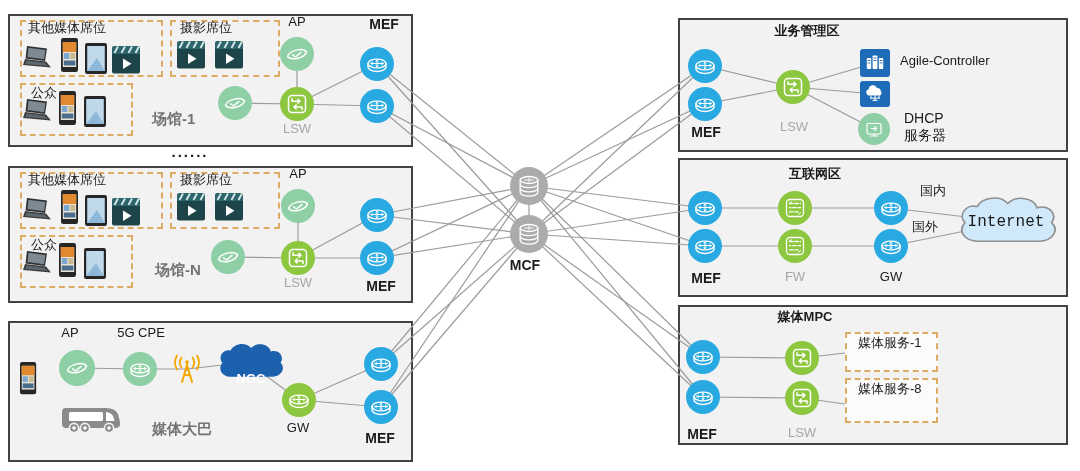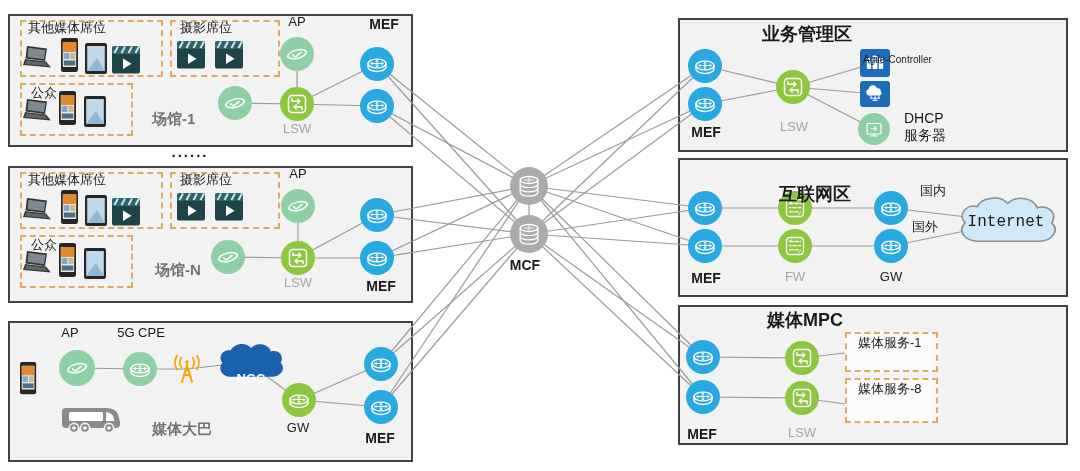--- a/index.html
+++ b/index.html
@@ -5,21 +5,21 @@
   html,body{margin:0;padding:0;background:#fff;}
   #stage{position:relative;width:1080px;height:471px;background:#ffffff;overflow:hidden;
          font-family:"Liberation Sans",sans-serif;}
   .zone{position:absolute;background:#f2f2f2;border:2px solid #424242;box-sizing:border-box;}
   .dashed{position:absolute;border:2px dashed #ddab63;box-sizing:border-box;}
   .svcbox{position:absolute;border:2px dashed #ddab63;background:#fbfbfb;box-sizing:border-box;}
   #net{position:absolute;left:0;top:0;}
   .lbl{position:absolute;font-size:13px;color:#1a1a1a;white-space:nowrap;line-height:1.15;}
   .c{transform:translateX(-50%);}
   .bold{font-weight:bold;font-size:14px;}
-  .title{font-weight:bold;font-size:18px;}
+  .title{font-weight:bold;font-size:13px;}
   .red{color:#737373;font-weight:bold;font-size:15px;}
   .gray{color:#a6a6a6;}
   .white{color:#ffffff;font-weight:bold;font-size:13px;}
   .serif{font-family:Liberation Mono, monospace;font-size:16px;}
   .dots{font-weight:bold;font-size:15px;letter-spacing:2px;}
 </style>
 </head>
 <body>
 
 <div id="stage">
@@ -394,25 +394,25 @@
   <div class="lbl c white" style="left:251px;top:372px">NGC</div>
   <div class="lbl c" style="left:298px;top:421px">GW</div>
   <div class="lbl c bold" style="left:380px;top:430px">MEF</div>
   <div class="lbl red" style="left:152px;top:420px">媒体大巴</div>
 
   <div class="lbl c bold" style="left:525px;top:257px">MCF</div>
 
   <div class="lbl c title" style="left:807px;top:24px">业务管理区</div>
   <div class="lbl c bold" style="left:706px;top:124px">MEF</div>
   <div class="lbl c gray" style="left:794px;top:120px">LSW</div>
-  <div class="lbl" style="left:863px;top:54px;font-size:10px">Agile-Controller</div>
+  <div class="lbl" style="left:900px;top:54px;font-size:13px">Agile-Controller</div>
   <div class="lbl" style="left:904px;top:110px;font-size:14px">DHCP</div>
   <div class="lbl" style="left:904px;top:127px;font-size:14px">服务器</div>
 
-  <div class="lbl c title" style="left:815px;top:184px">互联网区</div>
+  <div class="lbl c title" style="left:815px;top:167px">互联网区</div>
   <div class="lbl c bold" style="left:706px;top:270px">MEF</div>
   <div class="lbl c gray" style="left:795px;top:270px">FW</div>
   <div class="lbl c" style="left:891px;top:270px">GW</div>
   <div class="lbl" style="left:920px;top:184px">国内</div>
   <div class="lbl" style="left:912px;top:220px">国外</div>
   <div class="lbl c serif" style="left:1006px;top:213px">Internet</div>
 
   <div class="lbl c title" style="left:805px;top:310px">媒体MPC</div>
   <div class="lbl c bold" style="left:702px;top:426px">MEF</div>
   <div class="lbl c gray" style="left:802px;top:426px">LSW</div>

